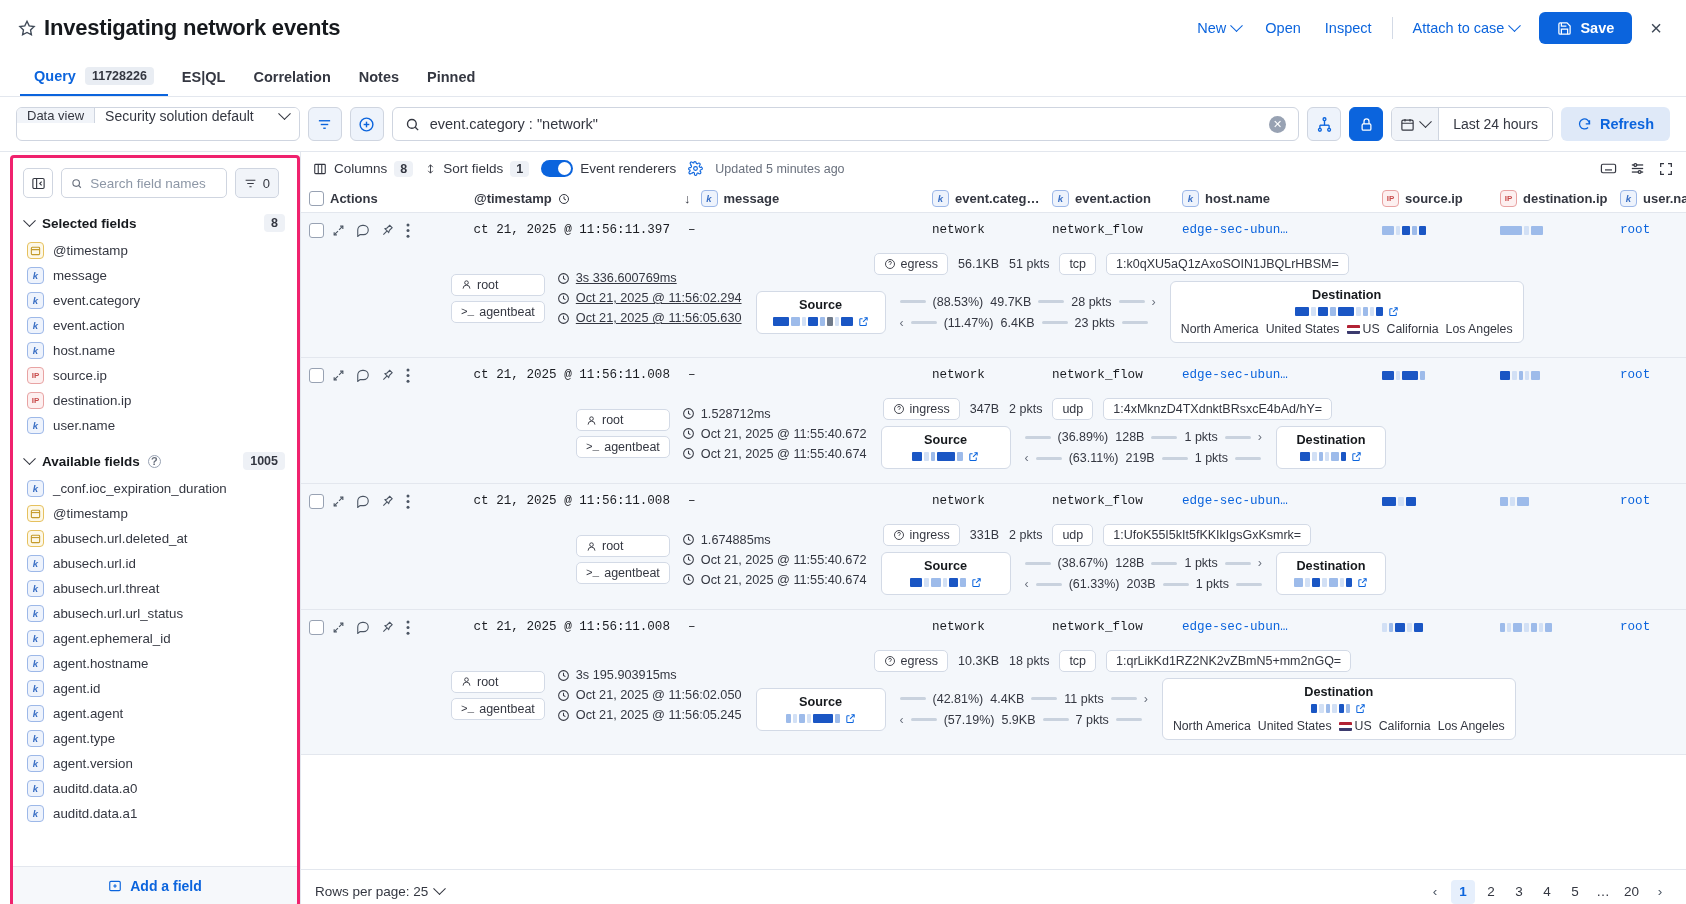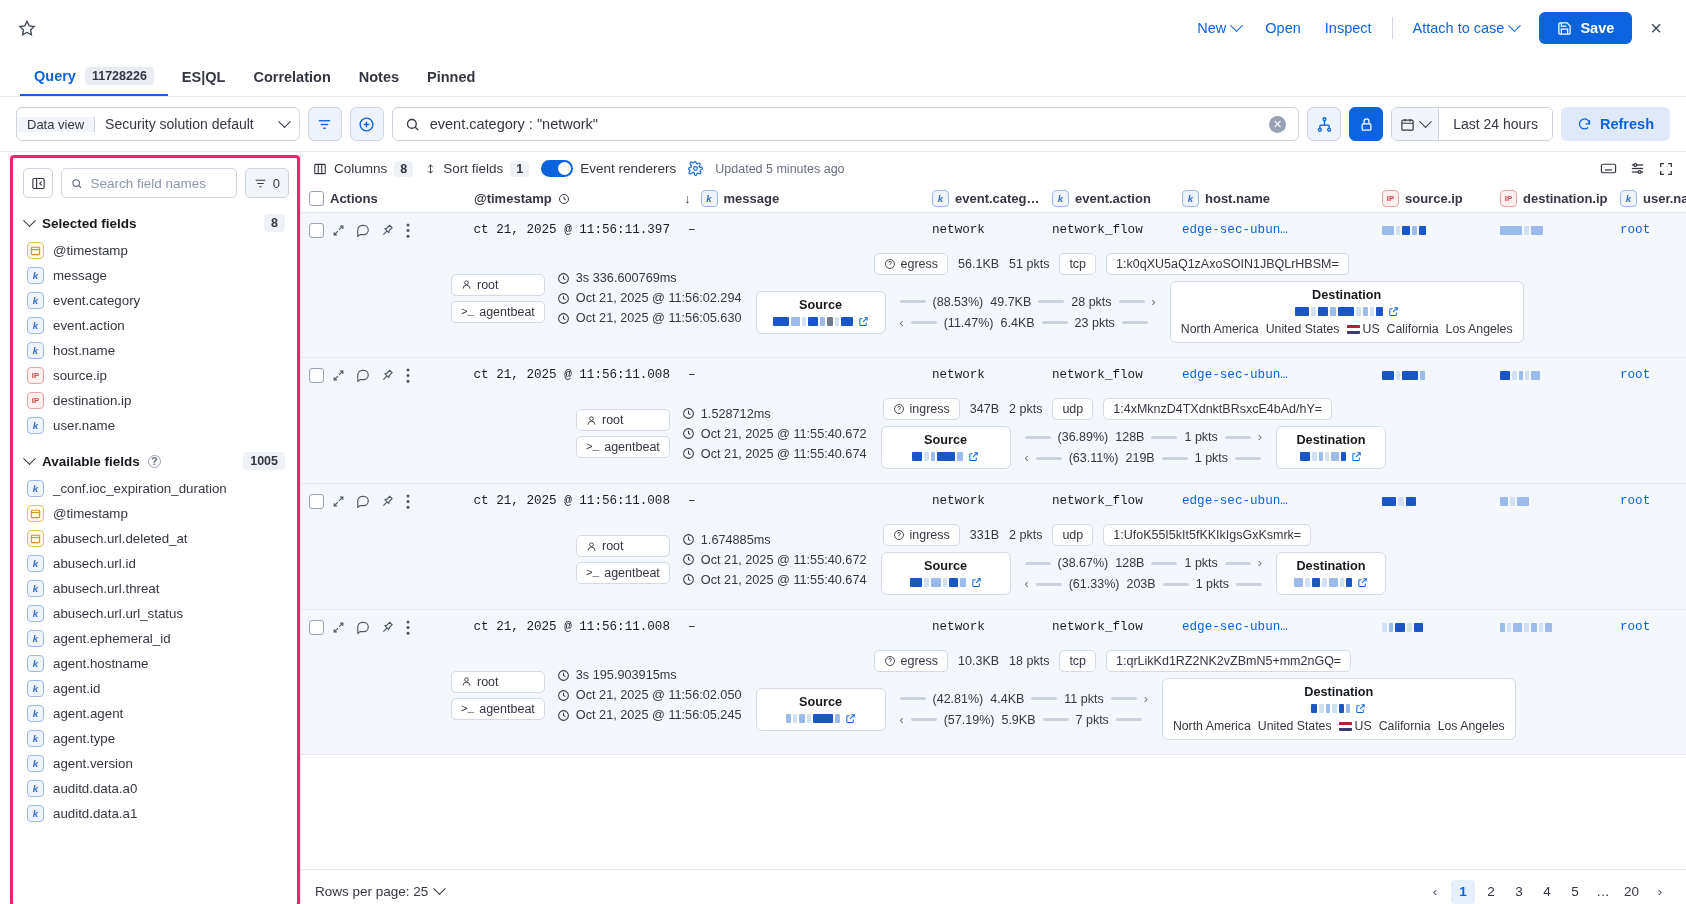--- a/index.html
+++ b/index.html
@@ -21,21 +21,21 @@
 
   
   .tabs { display:flex; align-items:flex-end; gap:0px; padding:0 20px; height:40px; }
   .tab { font-size:14.5px; font-weight:600; color:#343741; padding:0 14px 11px 14px; cursor:pointer; display:flex; align-items:center; gap:9px; }
   .tab.active { color:#0b64dd; box-shadow: inset 0 -2px 0 #0b64dd; }
   .badge-count { background:#e9edf3; color:#343741; font-size:12.5px; font-weight:600; border-radius:4px; padding:2px 7px; }
   .tabs-underline { height:1px; background:#e3e7ee; }
 
   
   .querybar { display:flex; align-items:center; gap:8px; padding:10px 16px; background:#fff; }
-  .dv-group { display:flex; align-items:center; border:1px solid #cfd5e0; border-radius:6px; overflow:hidden; height:34px; }
+  .dv-group { display:flex; align-items:flex-start; border:1px solid #cfd5e0; border-radius:6px; overflow:hidden; height:34px; }
   .dv-label { background:#f1f4f9; font-size:13px; color:#343741; display:flex; align-items:center; padding:0 10px; border-right:1px solid #cfd5e0;}
   .dv-value { background:#fff; font-size:14px; color:#343741; display:flex; align-items:center; gap:26px; padding:0 10px; cursor:pointer;}
   .icon-btn { width:34px; height:34px; border:1px solid #cfd5e0; border-radius:6px; background:#eef3fb; color:#0b64dd;
       display:flex; align-items:center; justify-content:center; cursor:pointer; }
   .icon-btn.solid { background:#0b64dd; color:#fff; border-color:#0b64dd; }
   .search-wrap { flex:1; position:relative; height:34px; border:1px solid #cfd5e0; border-radius:6px; background:#fff;
       display:flex; align-items:center; padding:0 12px; gap:10px; }
   .search-wrap input { border:none; outline:none; flex:1; font-size:14.5px; color:#343741; font-family:"Liberation Sans", sans-serif; background:transparent;}
   .clear-circle { width:17px; height:17px; border-radius:50%; background:#98a2b3; color:#fff; font-size:11px;
       display:flex; align-items:center; justify-content:center; cursor:pointer; }
@@ -44,21 +44,21 @@
   .date-val { background:#fff; font-size:14px; color:#343741; display:flex; align-items:center; padding:0 14px; cursor:pointer;}
   .refresh-btn { height:34px; background:#dfe9f8; color:#0b64dd; font-size:14.5px; font-weight:600; border-radius:6px;
       display:flex; align-items:center; gap:8px; padding:0 16px; cursor:pointer; }
 
   
   .body { display:flex; height:762px; border-top:1px solid #e3e7ee; }
 
   
   .sidebar { width:290px; position:relative; border:3px solid #f0226e; border-radius:4px;
       margin:3px 0 6px 10px; display:flex; flex-direction:column; background:#fff; overflow:hidden;}
-  .sb-search-row { display:flex; align-items:flex-end; gap:8px; padding:10px 8px 8px 10px; }
+  .sb-search-row { display:flex; align-items:flex-end; gap:8px; padding:10px 18px 8px 10px; }
   .sb-collapse { width:30px; height:30px; border:1px solid #cfd5e0; border-radius:5px; display:flex; align-items:center; justify-content:center; cursor:pointer;}
   .sb-input { flex:1; height:30px; border:1px solid #cfd5e0; border-radius:5px; display:flex; align-items:center; gap:8px; padding:0 9px;}
   .sb-input input { border:none; outline:none; font-size:13.5px; color:#343741; width:100%; background:transparent; font-family:"Liberation Sans", sans-serif;}
   .sb-input input::placeholder { color:#8d97a6; }
   .sb-filter { display:flex; align-items:center; gap:6px; height:30px; padding:0 8px; background:#f1f4f9; border:1px solid #cfd5e0; border-radius:5px; font-size:13px; color:#343741;cursor:pointer;}
   .field-list { flex:1; overflow:hidden; padding:0 0 4px 0; }
   .group-head { display:flex; align-items:center; gap:8px; padding:8px 12px 6px 12px; font-size:13.5px; font-weight:700; color:#16191d;}
   .group-head .cnt { margin-left:auto; background:#eef1f6; border-radius:4px; font-size:12.5px; font-weight:600; padding:2px 7px; color:#343741;}
   .caret { width:9px; height:9px; border-right:1.8px solid #343741; border-bottom:1.8px solid #343741; transform:rotate(45deg) translate(-2px,-2px); }
   .field-row { display:flex; align-items:center; gap:9px; padding:3px 12px 3px 14px; height:25px; cursor:pointer; font-size:13.3px; color:#343741;}
@@ -120,20 +120,21 @@
 <body>
 
 <div class="app">
 
   <div class="titlebar">
     <div class="star-icon">
       <svg width="18" height="18" viewBox="0 0 24 24" fill="none" stroke="#3f4957" stroke-width="1.8">
         <polygon points="12,3 14.9,9.2 21.5,10 16.7,14.6 17.9,21.1 12,18 6.1,21.1 7.3,14.6 2.5,10 9.1,9.2"></polygon>
       </svg>
     </div>
+    <div class="page-title">Investigating network events</div>
 
     <div class="titlebar-right">
       <div class="tb-link">
         <span>New</span>
         <i class="chev"></i>
       </div>
       <div class="tb-link">Open</div>
       <div class="tb-link">Inspect</div>
       <div class="tb-sep"></div>
       <div class="tb-link">
@@ -378,20 +379,28 @@
               <span class="ftype">k</span>
               <span>auditd.data.a0</span>
             </div>
             <div class="field-row">
               <span class="ftype">k</span>
               <span>auditd.data.a1</span>
             </div>
           </div>
       </div>
 
+      <div class="addfield">
+        <svg width="14" height="14" viewBox="0 0 24 24" stroke="#0b64dd" stroke-width="2" fill="none">
+          <rect x="3" y="4" width="18" height="16" rx="2"></rect>
+            <line x1="12" y1="9" x2="12" y2="15"></line>
+            <line x1="9" y1="12" x2="15" y2="12"></line>
+        </svg>
+        <span>Add a field</span>
+      </div>
     </div>
 
     <div class="main">
       <div class="toolbar2">
         <div class="tb2-item">
           <svg width="14" height="14" viewBox="0 0 24 24" stroke="#343741" stroke-width="1.9" fill="none">
             <rect x="3" y="4" width="18" height="16" rx="1.5"></rect>
               <line x1="9" y1="4" x2="9" y2="20"></line>
               <line x1="15" y1="4" x2="15" y2="20"></line>
           </svg>
@@ -555,21 +564,21 @@
                     <circle cx="12" cy="8" r="4"></circle>
                     <path d="M4.5 21a7.5 7.5 0 0 1 15 0"></path>
                   </svg>
                   <span>root</span>
                 </div>
                 <div class="pill">
                   <span style="font-family:'Liberation Mono',monospace;font-size:11px">&gt;_</span>
                   <span>agentbeat</span>
                 </div>
               </div>
-              <div class="clocks" style="margin-left: 12px;">
+              <div class="clocks" style="margin-left: 12px; text-decoration: underline;">
                 <div class="clk">
                   <svg width="13" height="13" viewBox="0 0 24 24" stroke="#343741" stroke-width="1.9" fill="none">
                     <circle cx="12" cy="12" r="9"></circle>
                     <polyline points="12,7 12,12 15.5,14"></polyline>
                   </svg>
                   <span>3s 336.600769ms</span>
                 </div>
                 <div class="clk">
                   <svg width="13" height="13" viewBox="0 0 24 24" stroke="#343741" stroke-width="1.9" fill="none">
                     <circle cx="12" cy="12" r="9"></circle>

